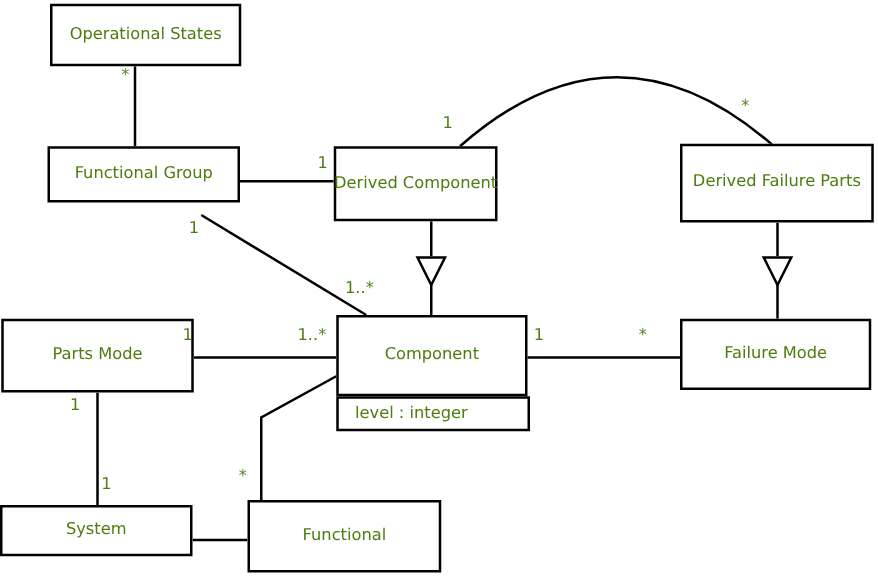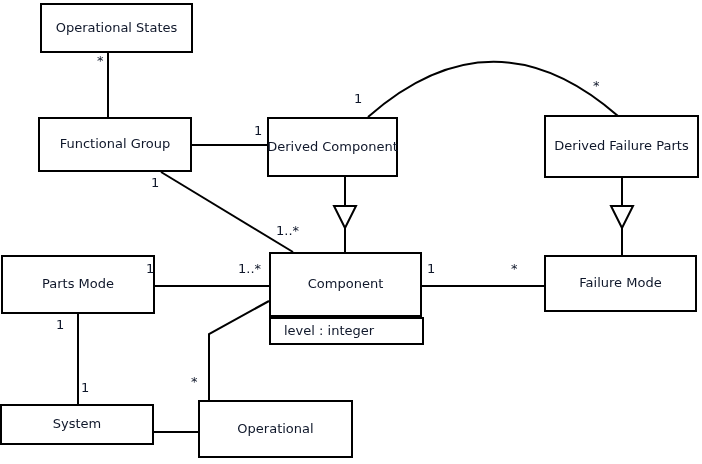--- a/index.html
+++ b/index.html
@@ -2,21 +2,21 @@
 <html><head>
 <meta charset="utf-8">
 <style>
   html, body { margin: 0; padding: 0; background: #ffffff; }
   .canvas {
     position: relative;
     width: 702px;
     height: 464px;
     background: #ffffff;
     font-family: "DejaVu Sans", "Liberation Sans", sans-serif;
-    color: #0f172a;
+    color: #4d7c0f;
     overflow: hidden;
   }
   svg.edges {
     position: absolute;
     left: 0; top: 0;
     width: 702px; height: 464px;
   }
   svg.edges path, svg.edges line {
     stroke: #000000;
     stroke-width: 2;
@@ -85,21 +85,21 @@
       <path d="M622 178 L622 205"></path>
       <polygon points="611,206 633,206 622,228"></polygon>
       <path d="M622 228 L622 255"></path>
     </g>
   </svg>
 
   <div class="node" style="left:40px; top:3px; width:153px; height:50px;">
     <span>Operational States</span>
   </div>
 
-  <div class="node" style="left:38px; top:117px; width:154px; height:55px;">
+  <div class="node" style="left:38px; top:117px; width:154px; height:45px;">
     <span>Functional Group</span>
   </div>
 
   <div class="node" style="left:267px; top:117px; width:131px; height:60px;">
     <span>Derived Component</span>
   </div>
 
   <div class="node" style="left:544px; top:115px; width:155px; height:63px;">
     <span>Derived Failure Parts</span>
   </div>
@@ -117,21 +117,21 @@
 
   <div class="node" style="left:544px; top:255px; width:153px; height:57px;">
     <span>Failure Mode</span>
   </div>
 
   <div class="node" style="left:0px; top:404px; width:154px; height:41px;">
     <span>System</span>
   </div>
 
   <div class="node" style="left:198px; top:400px; width:155px; height:58px;">
-    <span>Operational</span>
+    <span>Functional</span>
   </div>
 
   <div class="mult" style="left:97px; top:54px;">*</div>
 
   <div class="mult" style="left:254px; top:124px;">1</div>
 
   <div class="mult" style="left:354px; top:92px;">1</div>
 
   <div class="mult" style="left:593px; top:79px;">*</div>
 

